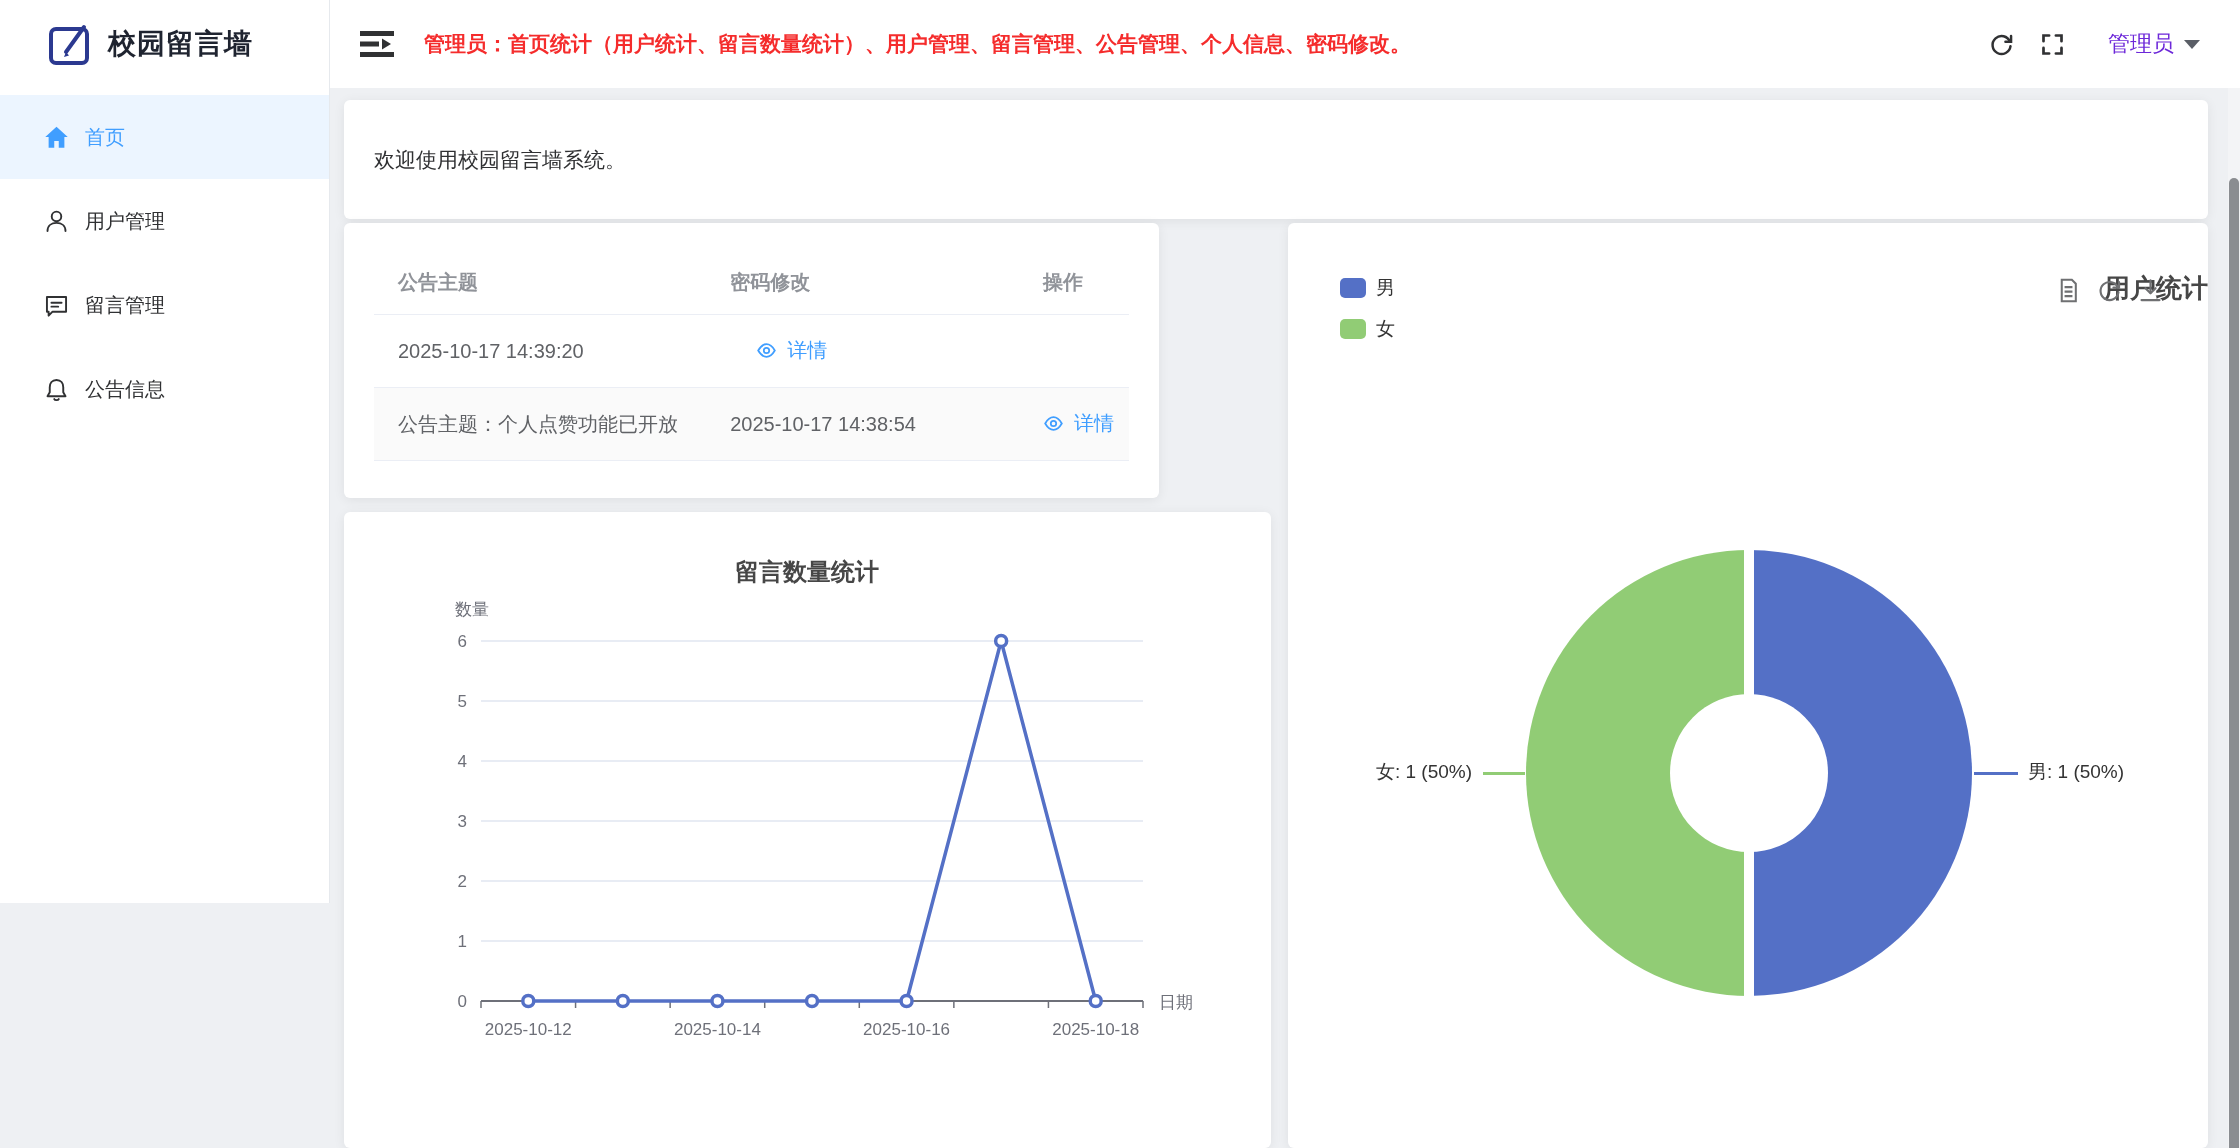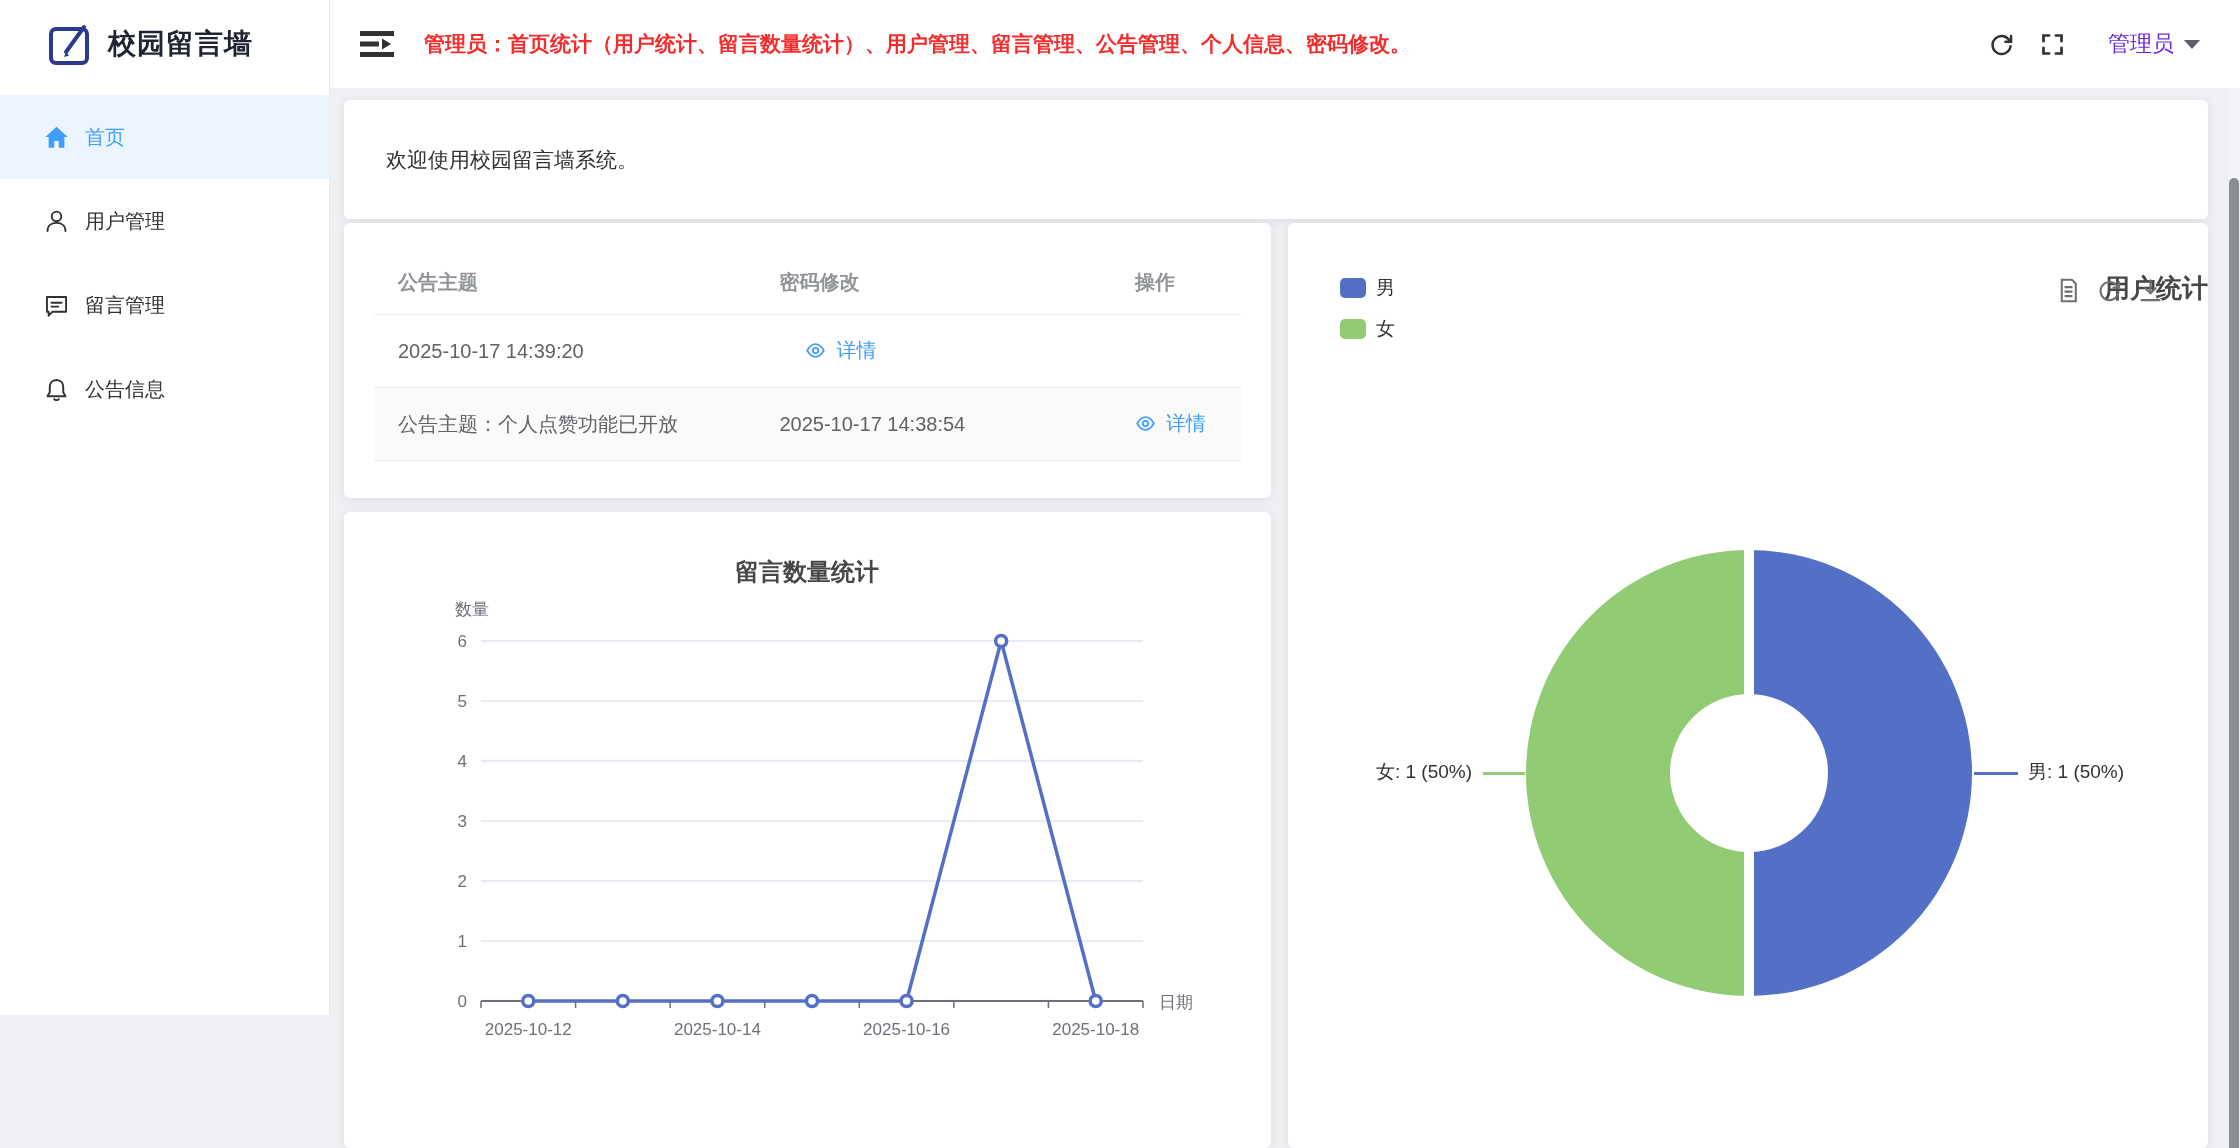--- a/index.html
+++ b/index.html
@@ -1,42 +1,42 @@
 <!DOCTYPE html>
 <html><head>
 <meta charset="utf-8">
 <style>
   * { margin:0; padding:0; box-sizing:border-box; }
   html,body { background:#eef0f3; }
   body { font-family:"Liberation Sans","DejaVu Sans",sans-serif; color:#303133; }
   .app { position:relative; width:2240px; height:1148px; background:#eef0f3; overflow:hidden; }
 
   
-  .sidebar { position:absolute; left:0; top:0; width:330px; height:1015px; background:#fff; border-right:1px solid #e6e9ed; z-index:3; }
+  .sidebar { position:absolute; left:0; top:0; width:330px; height:903px; background:#fff; border-right:1px solid #e6e9ed; z-index:3; }
   .logo { height:88px; display:flex; align-items:center; padding-left:44px; gap:12px; }
   .logo-title { font-size:28px; font-weight:bold; color:#1f2430; letter-spacing:1px; }
   .menu { padding-top:7px; }
   .menu-item { height:84px; display:flex; align-items:center; padding-left:43px; gap:15px; font-size:20px; color:#303133; cursor:pointer; }
   .menu-item.active { background:#ecf5ff; color:#409EFF; }
   .menu-item .mi-icon { width:27px; height:27px; flex:0 0 27px; }
 
   
   .header { position:absolute; left:330px; top:0; width:1910px; height:88px; background:#fff; display:flex; align-items:center; z-index:2; }
   .fold-icon { margin-left:28px; width:38px; height:28px; cursor:pointer; }
   .notice { margin-left:28px; font-size:21px; font-weight:600; white-space:nowrap; }
   .header-right { margin-left:auto; margin-right:40px; display:flex; align-items:center; gap:24px; }
   .hicon { width:27px; height:27px; cursor:pointer; }
   .user { display:flex; align-items:center; gap:10px; cursor:pointer; margin-left:18px; }
   .user-name { font-size:22px; color:#6d28d9; }
   .caret { width:0; height:0; border-left:8px solid transparent; border-right:8px solid transparent; border-top:9px solid #5a5e66; }
 
   
   .card { position:absolute; background:#fff; border-radius:6px; box-shadow:0 2px 12px rgba(0,0,0,.07); }
-  .welcome-card { left:344px; top:100px; width:1864px; height:119px; display:flex; align-items:center; padding-left:42px; font-size:21px; color:#303133; }
-  .ann-card  { left:344px; top:223px; width:927px; height:275px; padding:28px 30px 0 30px; }
+  .welcome-card { left:344px; top:100px; width:1864px; height:119px; display:flex; align-items:center; padding-left:30px; font-size:21px; color:#303133; }
+  .ann-card  { left:344px; top:223px; width:815px; height:275px; padding:28px 30px 0 30px; }
   .line-card { left:344px; top:512px; width:927px; height:636px; overflow:hidden; }
   .pie-card  { left:1288px; top:223px; width:920px; height:925px; overflow:hidden; }
 
   
   .t-row { display:grid; grid-template-columns:44% 38% 18%; align-items:center; }
   .t-head { height:64px; border-bottom:1px solid #EBEEF5; color:#909399; font-weight:bold; font-size:20px; }
   .t-body-row { height:73px; border-bottom:1px solid #EBEEF5; font-size:20px; color:#606266; }
   .t-body-row.striped { background:#FAFAFA; }
   .t-cell { padding-left:24px; white-space:nowrap; overflow:hidden; }
   .t-cell.op { padding-left:50px; }

